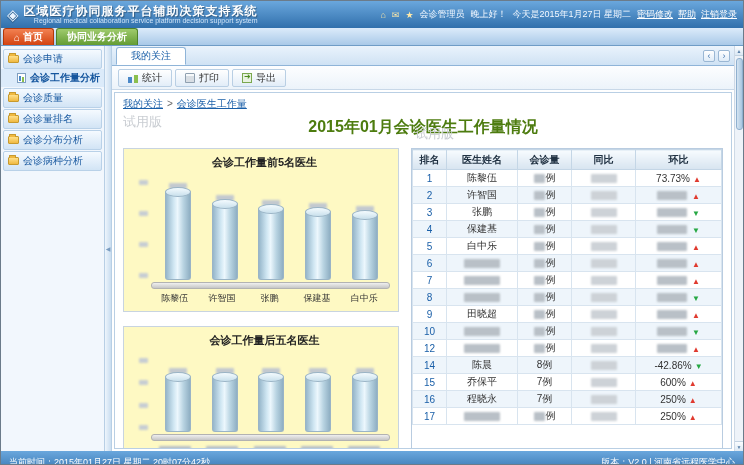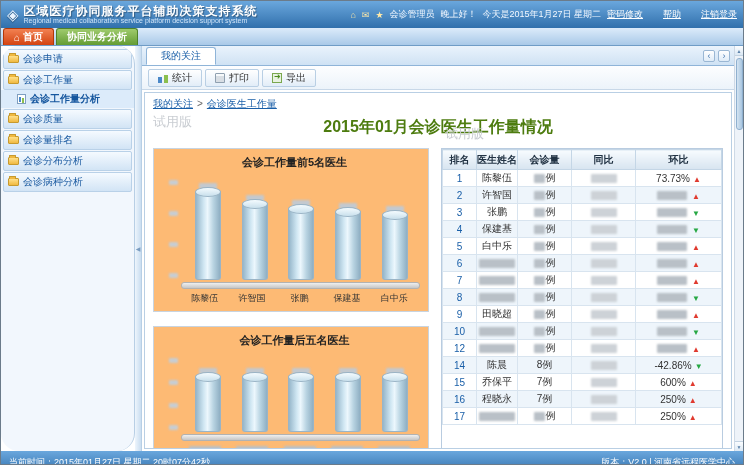--- a/index.html
+++ b/index.html
@@ -2,36 +2,36 @@
 <html><head>
 <meta charset="utf-8">
 <style>
   * { margin:0; padding:0; box-sizing:border-box; }
   body { font-family:"Liberation Sans","DejaVu Sans",sans-serif; background:#9aa4ad; }
   .app { position:relative; width:744px; height:465px; background:#fff; overflow:hidden; border:1px solid #6b7b8a; font-size:11px; }
 
   
   .topbar { height:27px; background:linear-gradient(180deg,#6aa7dd,#3170ac); display:flex; align-items:center; padding:0 6px; color:#fff; }
   .logo { font-size:15px; margin-right:5px; color:#eaf4ff; text-shadow:0 1px 1px #1c4a75; }
-  .titles { line-height:1.05; }
+  .titles { line-height:1.05;text-align:right; }
   .title-cn { font-size:12px; font-weight:bold; text-shadow:1px 1px 1px rgba(0,0,0,.35); letter-spacing:1px; }
   .title-en { font-size:7px; color:#cfe3f7; }
   .top-right { margin-left:auto; display:flex; align-items:center; gap:6px; font-size:9px; color:#f2f8ff; }
   .top-ico { font-size:9px; color:#ffe9a8; }
   .top-link { color:#fff; text-decoration:underline; cursor:pointer; }
 
   
   .navtabs { height:18px; background:linear-gradient(180deg,#dcebfa,#a9c9e8); border-bottom:1px solid #6f9cc6; display:flex; align-items:flex-end; padding-left:2px; gap:2px; }
   .navtab { height:17px; display:flex; align-items:center; gap:3px; padding:0 10px; font-size:10px; color:#fff; border-radius:3px 3px 0 0; font-weight:bold; }
   .navtab.home { background:linear-gradient(180deg,#f28152,#d34311); border:1px solid #b23708; border-bottom:none; }
   .navtab.active { background:linear-gradient(180deg,#9fcb6d,#649c34); border:1px solid #4f822a; border-bottom:none; }
 
   
   .main { display:flex; height:405px; }
-  .sidebar { width:134px; background:#f2f7fd; border-right:1px solid #b8cfe5; padding-top:2px; overflow:hidden;border-radius:18px; }
+  .sidebar { width:104px; background:#f2f7fd; border-right:1px solid #b8cfe5; padding-top:2px; overflow:hidden; }
   .side-item { height:20px; margin:1px 2px 0 2px; background:linear-gradient(180deg,#f5faff,#d2e4f5); border:1px solid #b9d1e8; border-radius:2px; display:flex; align-items:center; gap:4px; padding:0 4px; color:#15569e; font-size:10px; cursor:pointer; white-space:nowrap; }
   .side-sub { height:18px; display:flex; align-items:center; gap:4px; padding:0 4px 0 16px; color:#15569e; font-size:10px; cursor:pointer; white-space:nowrap; }
   .side-sub.sel { background:#dcebfa; font-weight:bold; }
   .ic-folder { width:11px; height:8px; background:linear-gradient(180deg,#ffe08a,#f0b940); border:1px solid #c79a2e; border-radius:1px; position:relative; flex:0 0 auto; }
   .ic-folder::before { content:""; position:absolute; top:-3px; left:0; width:5px; height:2px; background:#f0b940; border:1px solid #c79a2e; border-bottom:none; border-radius:1px 1px 0 0; }
   .ic-page { width:9px; height:10px; background:#fff; border:1px solid #7f9fc0; position:relative; flex:0 0 auto; }
   .ic-page::before { content:""; position:absolute; left:1px; bottom:1px; width:2px; height:5px; background:#4a88c8; box-shadow:3px 1px 0 #8bbf4e; }
 
   .collapse-strip { width:7px; background:linear-gradient(90deg,#eef5fc,#c9ddf0); border-right:1px solid #b8cfe5; display:flex; align-items:center; justify-content:center; color:#7a9cc0; font-size:6px; cursor:pointer; }
 
@@ -54,21 +54,21 @@
   .crumb-link { color:#1a5fa8; text-decoration:underline; cursor:pointer; }
   .crumb-sep { margin:0 4px; color:#666; }
   .page-title { text-align:center; font-size:16px; font-weight:bold; color:#4d7c0f; margin:6px 0 10px 0; }
 
   .watermark { position:absolute; color:#c9cdd2; font-size:13px; pointer-events:none; }
   .wm1 { left:8px; top:20px; }
   .wm2 { left:300px; top:32px; }
 
   .body-cols { display:flex; gap:12px; }
   .charts-col { width:276px; display:flex; flex-direction:column; gap:14px; }
-  .chart-panel { border:1px solid #c8d4e0; background:#fdba74; padding:4px 6px 6px 13px; }
+  .chart-panel { border:1px solid #c8d4e0; background:#fef9c3; padding:4px 6px 6px 13px; }
   .chart-title { text-align:center; font-size:11px; font-weight:bold; color:#222; margin:2px 0 8px 0; }
   .plot-row { display:flex; }
   .axis-col { width:14px; display:flex; flex-direction:column; justify-content:space-between; align-items:flex-start; padding:2px 2px; }
   .plot { flex:1; display:flex; justify-content:space-around; align-items:flex-end; padding:0 4px; }
   .bar-wrap { display:flex; flex-direction:column; align-items:center; justify-content:flex-end; }
   .bar { width:26px; position:relative; background:linear-gradient(90deg,#96b6ca 0%,#cfe6f2 32%,#ecf7fd 48%,#b9d4e2 72%,#8fafc3 100%); border:1px solid #9ab4c6; border-top:none; border-radius:2px 2px 3px 3px; }
   .bar::before { content:""; position:absolute; top:-4px; left:-1px; right:-1px; height:8px; background:linear-gradient(180deg,#f4fbfe,#c9e0ec); border:1px solid #9ab4c6; border-radius:50%; }
   .base-platform { height:7px; margin:2px 2px 0 14px; background:linear-gradient(180deg,#efefef,#c6c6c6); border:1px solid #b2b2b2; border-radius:3px; }
   .cat-row { display:flex; justify-content:space-around; padding:3px 4px 0 14px; }
   .cat { width:50px; text-align:center; font-size:9px; color:#333; }
@@ -112,21 +112,21 @@
       <div class="title-cn">区域医疗协同服务平台辅助决策支持系统</div>
       <div class="title-en">Regional medical collaboration service platform decision support system</div>
     </div>
     <div class="top-right">
       <span class="top-ico">⌂</span>
       <span class="top-ico">✉</span>
       <span class="top-ico">★</span>
       <span>会诊管理员</span>
       <span>晚上好！</span>
       <span>今天是2015年1月27日 星期二</span>
-      <span style="display:flex;gap:20px;">
+      <span style="display:flex;gap:5px;">
           <a class="top-link">密码修改</a>
           <a class="top-link">帮助</a>
           <a class="top-link">注销登录</a>
         </span>
     </div>
   </div>
 
   <div class="navtabs">
     <div class="navtab home">
       <span>⌂</span>
@@ -136,24 +136,20 @@
       <span>协同业务分析</span>
     </div>
   </div>
 
   <div class="main">
 
     <div class="sidebar">
         <div class="side-item">
           <span class="ic-folder"></span>
           <span class="side-label">会诊申请</span>
-        </div>
-        <div class="side-item">
-          <span class="ic-folder"></span>
-          <span class="side-label">会诊工作量</span>
         </div>
         <div class="side-sub sel">
           <span class="ic-page"></span>
           <span class="side-label">会诊工作量分析</span>
         </div>
         <div class="side-item">
           <span class="ic-folder"></span>
           <span class="side-label">会诊质量</span>
         </div>
         <div class="side-item">

